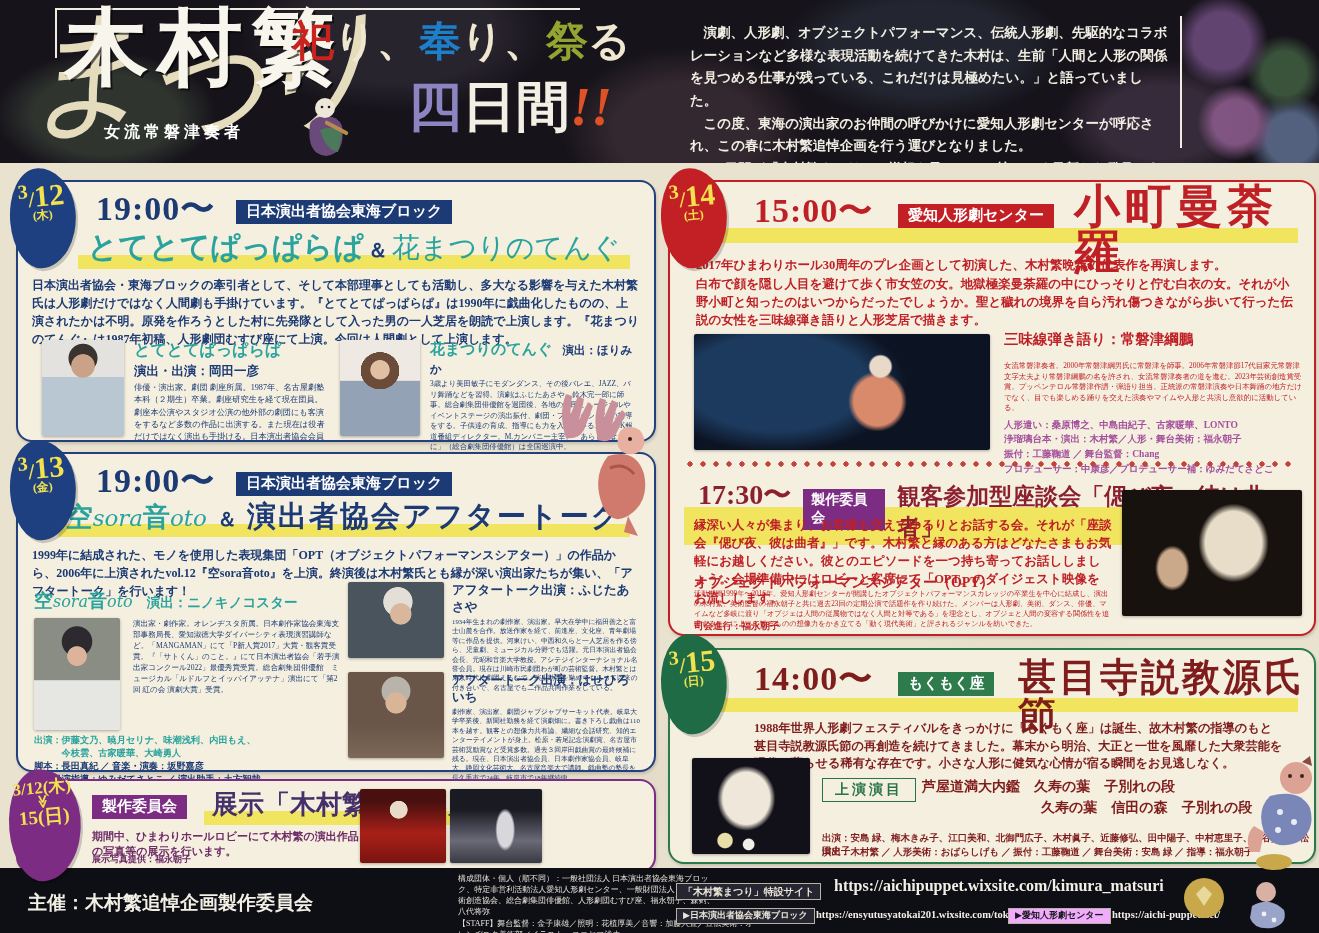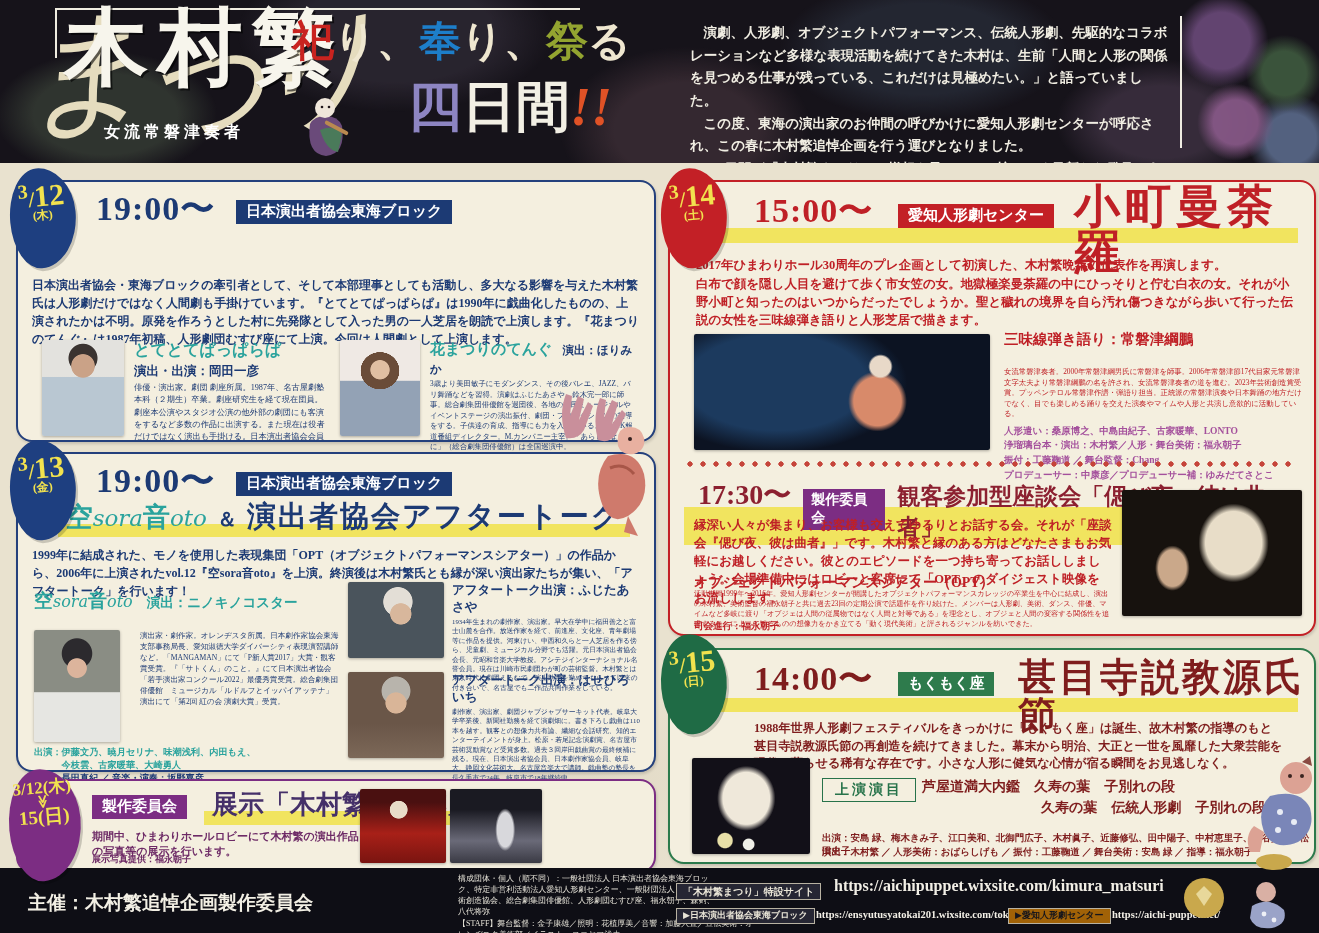--- a/index.html
+++ b/index.html
@@ -143,20 +143,25 @@
   <div class="leftstrip"></div>
   <div class="paper"></div>
 
   <div class="panel b-navy" style="left:16px;top:180px;width:636px;height:258px">
     <div class="blob bg-blue" style="left:-8px;top:-14px;width:66px;height:88px;padding-top:12px">
       <div><span class="bm">3</span><span class="bsl">/</span><span class="bd">12</span></div>
       <div class="bw">(木)</div>
     </div>
     <div class="time t-navy" style="left:78px;top:10px">19:00〜</div>
     <div class="badge" style="left:218px;top:18px;background:#1c3a74">日本演出者協会東海ブロック</div>
+    <div class="titleline ybar" style="left:60px;top:48px;width:540px;padding:0 6px 4px">
+      <span class="tl-main t-teal">とてとてぱっぱらぱ</span>
+      <span class="tl-amp t-navy">＆</span>
+      <span class="tl-sub t-teal">花まつりのてんぐ</span>
+    </div>
     <div class="desc t-navy" style="left:14px;top:94px;width:608px;font-size:12px">日本演出者協会・東海ブロックの牽引者として、そして本部理事としても活動し、多大なる影響を与えた木村繁氏は人形劇だけではなく人間劇も手掛けています。『とてとてぱっぱらぱ』は1990年に戯曲化したものの、上演されたかは不明。原発を作ろうとした村に先発隊として入った男の一人芝居を朗読で上演します。『花まつりのてんぐ』は1987年初稿、人形劇団むすび座にて上演。今回は人間劇として上演します。</div>
     <div style="position:absolute;left:24px;top:158px;width:286px;display:flex;gap:10px">
       <div class="ph ph-okada" style="position:static;width:82px;height:96px;flex:none"></div>
       <div style="width:194px">
         <div class="t-teal" style="font-family:'Liberation Sans',sans-serif;font-weight:bold;font-size:16px">とてとてぱっぱらぱ</div>
         <div class="t-navy" style="font-weight:bold;font-size:12.5px;margin:2px 0">演出・出演：岡田一彦</div>
         <div class="bio t-navy" style="font-size:8.2px">俳優・演出家。劇団 劇座所属。1987年、名古屋劇塾本科（２期生）卒業。劇座研究生を経て現在団員。劇座本公演やスタジオ公演の他外部の劇団にも客演をするなど多数の作品に出演する。また現在は役者だけではなく演出も手掛ける。日本演出者協会会員</div>
       </div>
     </div>
     <div style="position:absolute;left:322px;top:158px;width:300px;display:flex;gap:10px">
@@ -197,21 +202,21 @@
       <span class="tl-amp t-navy" style="margin:0 6px">＆</span>
       <span class="t-navy" style="font-weight:bold;font-size:29px;letter-spacing:2px">演出者協会アフタートーク</span>
     </div>
     <div class="desc t-navy" style="left:14px;top:92px;width:608px;font-size:12px">1999年に結成された、モノを使用した表現集団「OPT（オブジェクトパフォーマンスシアター）」の作品から、2006年に上演されたvol.12『空sora音oto』を上演。終演後は木村繁氏とも縁が深い演出家たちが集い、「アフタートーク」を行います！</div>
 
     <div style="position:absolute;left:16px;top:134px;width:306px">
       <div>
         <span class="sora-k t-teal" style="font-size:19px">空</span><span class="sora-l t-teal" style="font-size:16px">sora</span><span class="sora-k t-teal" style="font-size:19px">音</span><span class="sora-l t-teal" style="font-size:16px">oto</span>
         <span class="t-teal" style="font-weight:bold;font-size:13.5px;margin-left:10px">演出：ニノキノコスター</span>
       </div>
-      <div style="display:flex;gap:20px;margin-top:16px">
+      <div style="display:flex;gap:13px;margin-top:4px">
         <div class="ph ph-nino" style="position:static;width:86px;height:112px;flex:none"></div>
         <div class="bio t-navy" style="width:210px;font-size:7.6px;line-height:1.45">演出家・劇作家。オレンヂスタ所属。日本劇作家協会東海支部事務局長、愛知淑徳大学ダイバーシティ表現演習講師など。「MANGAMAN」にて「P新人賞2017」大賞・観客賞受賞。『「サトくん」のこと。』にて日本演出者協会「若手演出家コンクール2022」最優秀賞受賞。総合劇集団俳優館　ミュージカル「ルドルフとイッパイアッテナ」演出にて「第2回 紅の会 演劇大賞」受賞。</div>
       </div>
       <div class="t-teal" style="font-weight:bold;font-size:9.2px;margin-top:4px">出演：伊藤文乃、暁月セリナ、味潮浅利、内田もえ、</div>
       <div class="t-teal" style="font-weight:bold;font-size:9.2px;text-indent:3em">今枝雲、古家暖華、大崎勇人</div>
       <div class="t-navy" style="font-weight:bold;font-size:9.2px">脚本：長田真紀 ／ 音楽・演奏：坂野嘉彦</div>
       <div class="t-navy" style="font-weight:bold;font-size:9.2px">人形操演指導：ゆみだてさとこ ／ 演出助手：土方智哉</div>
     </div>
 
     <div style="position:absolute;left:330px;top:128px;width:294px">
@@ -255,21 +260,21 @@
     </div>
     <div style="position:absolute;left:16px;top:46px;width:612px;height:15px;background:#f1e45f"></div>
     <div class="time t-red" style="left:84px;top:12px">15:00〜</div>
     <div class="badge" style="left:228px;top:22px;background:#c32026">愛知人形劇センター</div>
     <div class="t-red" style="position:absolute;left:404px;top:2px;font-weight:bold;font-size:46px;letter-spacing:5px;line-height:1">小町曼荼羅</div>
     <div class="desc t-red" style="left:26px;top:74px;width:600px;font-size:12.5px">2017年ひまわりホール30周年のプレ企画として初演した、木村繁晩年の代表作を再演します。</div>
     <div class="desc t-red" style="left:26px;top:94px;width:600px;font-size:12.5px;line-height:1.42">白布で顔を隠し人目を避けて歩く市女笠の女。地獄極楽曼荼羅の中にひっそりと佇む白衣の女。それが小野小町と知ったのはいつからだったでしょうか。聖と穢れの境界を自ら汚れ傷つきながら歩いて行った伝説の女性を三味線弾き語りと人形芝居で描きます。</div>
     <div class="ph ph-komachi" style="left:24px;top:152px;width:296px;height:116px"></div>
     <div style="position:absolute;left:334px;top:148px;width:298px">
       <div class="t-red" style="font-weight:bold;font-size:14.5px">三味線弾き語り：常磐津綱鵬</div>
-      <div class="bio t-red" style="font-size:7.4px;line-height:1.42;margin-top:18px">女流常磐津奏者。2000年常磐津綱男氏に常磐津を師事。2006年常磐津節17代目家元常磐津文字太夫より常磐津綱鵬の名を許され、女流常磐津奏者の道を進む。2023年芸術創造賞受賞。プッペンテロル常磐津作譜・弾語り担当。正統派の常磐津演奏や日本舞踊の地方だけでなく、目でも楽しめる踊りを交えた演奏やマイムや人形と共演し意欲的に活動している。</div>
+      <div class="bio t-red" style="font-size:7.4px;line-height:1.42;margin-top:12px">女流常磐津奏者。2000年常磐津綱男氏に常磐津を師事。2006年常磐津節17代目家元常磐津文字太夫より常磐津綱鵬の名を許され、女流常磐津奏者の道を進む。2023年芸術創造賞受賞。プッペンテロル常磐津作譜・弾語り担当。正統派の常磐津演奏や日本舞踊の地方だけでなく、目でも楽しめる踊りを交えた演奏やマイムや人形と共演し意欲的に活動している。</div>
       <div class="t-magenta" style="font-weight:bold;font-size:9.5px;line-height:1.55;margin-top:4px">人形遣い：桑原博之、中島由紀子、古家暖華、LONTO</div>
       <div class="t-magenta" style="font-weight:bold;font-size:9.5px;line-height:1.55">浄瑠璃台本・演出：木村繁／人形・舞台美術：福永朝子</div>
       <div class="t-magenta" style="font-weight:bold;font-size:9.5px;line-height:1.55">振付：工藤鞠道 ／ 舞台監督：Chang</div>
       <div class="t-magenta" style="font-weight:bold;font-size:9.5px;line-height:1.55">プロデューサー：中康彦／プロデューサー補：ゆみだてさとこ</div>
     </div>
     <div class="dotline" style="left:16px;top:278px;width:612px"></div>
 
     <div class="band1730" style="left:14px;top:290px;width:590px">
       <span class="t-maroon" style="font-weight:bold;font-size:28px">17:30〜</span>
       <span style="background:#7c2d83;color:#fff;font-weight:bold;font-size:14px;padding:2px 8px 3px">製作委員会</span>
@@ -289,21 +294,21 @@
     </div>
     <div style="position:absolute;left:16px;top:48px;width:612px;height:14px;background:#f1e45f"></div>
     <div class="time t-green" style="left:84px;top:12px">14:00〜</div>
     <div class="badge" style="left:228px;top:22px;background:#2e7b4c">もくもく座</div>
     <div class="t-green" style="position:absolute;left:348px;top:8px;font-weight:bold;font-size:38px;letter-spacing:3px;line-height:1">甚目寺説教源氏節</div>
     <div class="desc t-green" style="left:84px;top:70px;width:530px;font-size:12.2px;line-height:1.45">1988年世界人形劇フェスティバルをきっかけに「もくもく座」は誕生、故木村繁の指導のもと甚目寺説教源氏節の再創造を続けてきました。幕末から明治、大正と一世を風靡した大衆芸能を現代に蘇らせる稀有な存在です。小さな人形に健気な心情が宿る瞬間をお見逃しなく。</div>
     <div class="ph ph-genji" style="left:22px;top:108px;width:118px;height:96px"></div>
     <div class="progbox" style="left:152px;top:128px">上演演目</div>
     <div class="t-green" style="position:absolute;left:252px;top:126px;font-weight:bold;font-size:14px;line-height:1.5">
       <div>芦屋道満大内鑑　久寿の葉　子別れの段</div>
-      <div style="text-indent:8.5em">久寿の葉　伝統人形劇　子別れの段</div>
+      <div style="text-indent:8.5em">久寿の葉　信田の森　子別れの段</div>
     </div>
     <div class="t-green" style="position:absolute;left:152px;top:182px;font-weight:bold;font-size:9.5px">出演：安島 緑、梅木きみ子、江口美和、北御門広子、木村眞子、近藤修弘、田中陽子、中村恵里子、長谷貴代、松田史子</div>
     <div class="t-green" style="position:absolute;left:152px;top:196px;font-weight:bold;font-size:9.5px">演出：木村繁 ／ 人形美術：おばらしげも ／ 振付：工藤鞠道 ／ 舞台美術：安島 緑 ／ 指導：福永朝子</div>
   </div>
 
   <svg class="abs" style="left:1240px;top:756px;z-index:6" width="79" height="118" viewBox="0 0 79 118">
     <path d="M62 6 L70 0 L72 10Z" fill="#8a4a42"></path>
     <circle cx="56" cy="22" r="16" fill="#dca294"></circle>
     <circle cx="50" cy="20" r="2" fill="#3a2420"></circle>
       <circle cx="62" cy="20" r="2" fill="#3a2420"></circle>
@@ -316,21 +321,21 @@
   </svg>
 
   <div class="footer">
     <div style="position:absolute;left:28px;top:22px;color:#f2efe4;font-weight:bold;font-size:19px">主催：木村繁追悼企画製作委員会</div>
     <div style="position:absolute;left:458px;top:5px;width:262px;color:#e6e3d8;font-size:8px;line-height:1.38">構成団体・個人（順不同）：一般社団法人 日本演出者協会東海ブロック、特定非営利活動法人愛知人形劇センター、一般財団法人もりゅう芸術創造協会、総合劇集団俳優館、人形劇団むすび座、福永朝子、森剣、八代将弥</div>
     <div style="position:absolute;left:458px;top:50px;width:300px;color:#e6e3d8;font-size:8px">【STAFF】舞台監督：金子康雄／照明：花植厚美／音響：加藤入直／宣伝美術：オレンヂスタ美術部／イラスト：ヨコヤマ浅未</div>
     <div class="fbadge" style="left:676px;top:15px;font-size:10px">「木村繁まつり」特設サイト</div>
     <div class="furl" style="left:834px;top:9px;font-size:16px">https://aichipuppet.wixsite.com/kimura_matsuri</div>
     <div class="fbadge" style="left:676px;top:40px;font-size:9px">▶日本演出者協会東海ブロック</div>
     <div class="furl" style="left:816px;top:41px;font-size:10.5px">https://ensyutusyatokai201.wixsite.com/tokai</div>
-    <div class="fbadge" style="left:1008px;top:40px;font-size:9px;background:#a16207;color:#15151c">▶愛知人形劇センター</div>
+    <div class="fbadge" style="left:1008px;top:40px;font-size:9px;background:#f0abfc;color:#15151c">▶愛知人形劇センター</div>
     <div class="furl" style="left:1112px;top:41px;font-size:10.5px">https://aichi-puppet.net/</div>
     <svg style="position:absolute;left:1180px;top:4px" width="130" height="60" viewBox="0 0 130 60">
       <circle cx="24" cy="26" r="20" fill="#c9a84c"></circle>
       <path d="M16 22 L24 14 L32 22 L24 34Z" fill="#e8d89a"></path>
       <circle cx="86" cy="20" r="10" fill="#d9b0a4"></circle>
       <path d="M72 34 Q90 24 104 38 Q108 52 92 56 Q74 58 70 46Z" fill="#9aa3c8"></path>
       <circle cx="84" cy="42" r="2.4" fill="#eef0f6"></circle>
         <circle cx="94" cy="48" r="2.4" fill="#eef0f6"></circle>
     </svg>
   </div>

